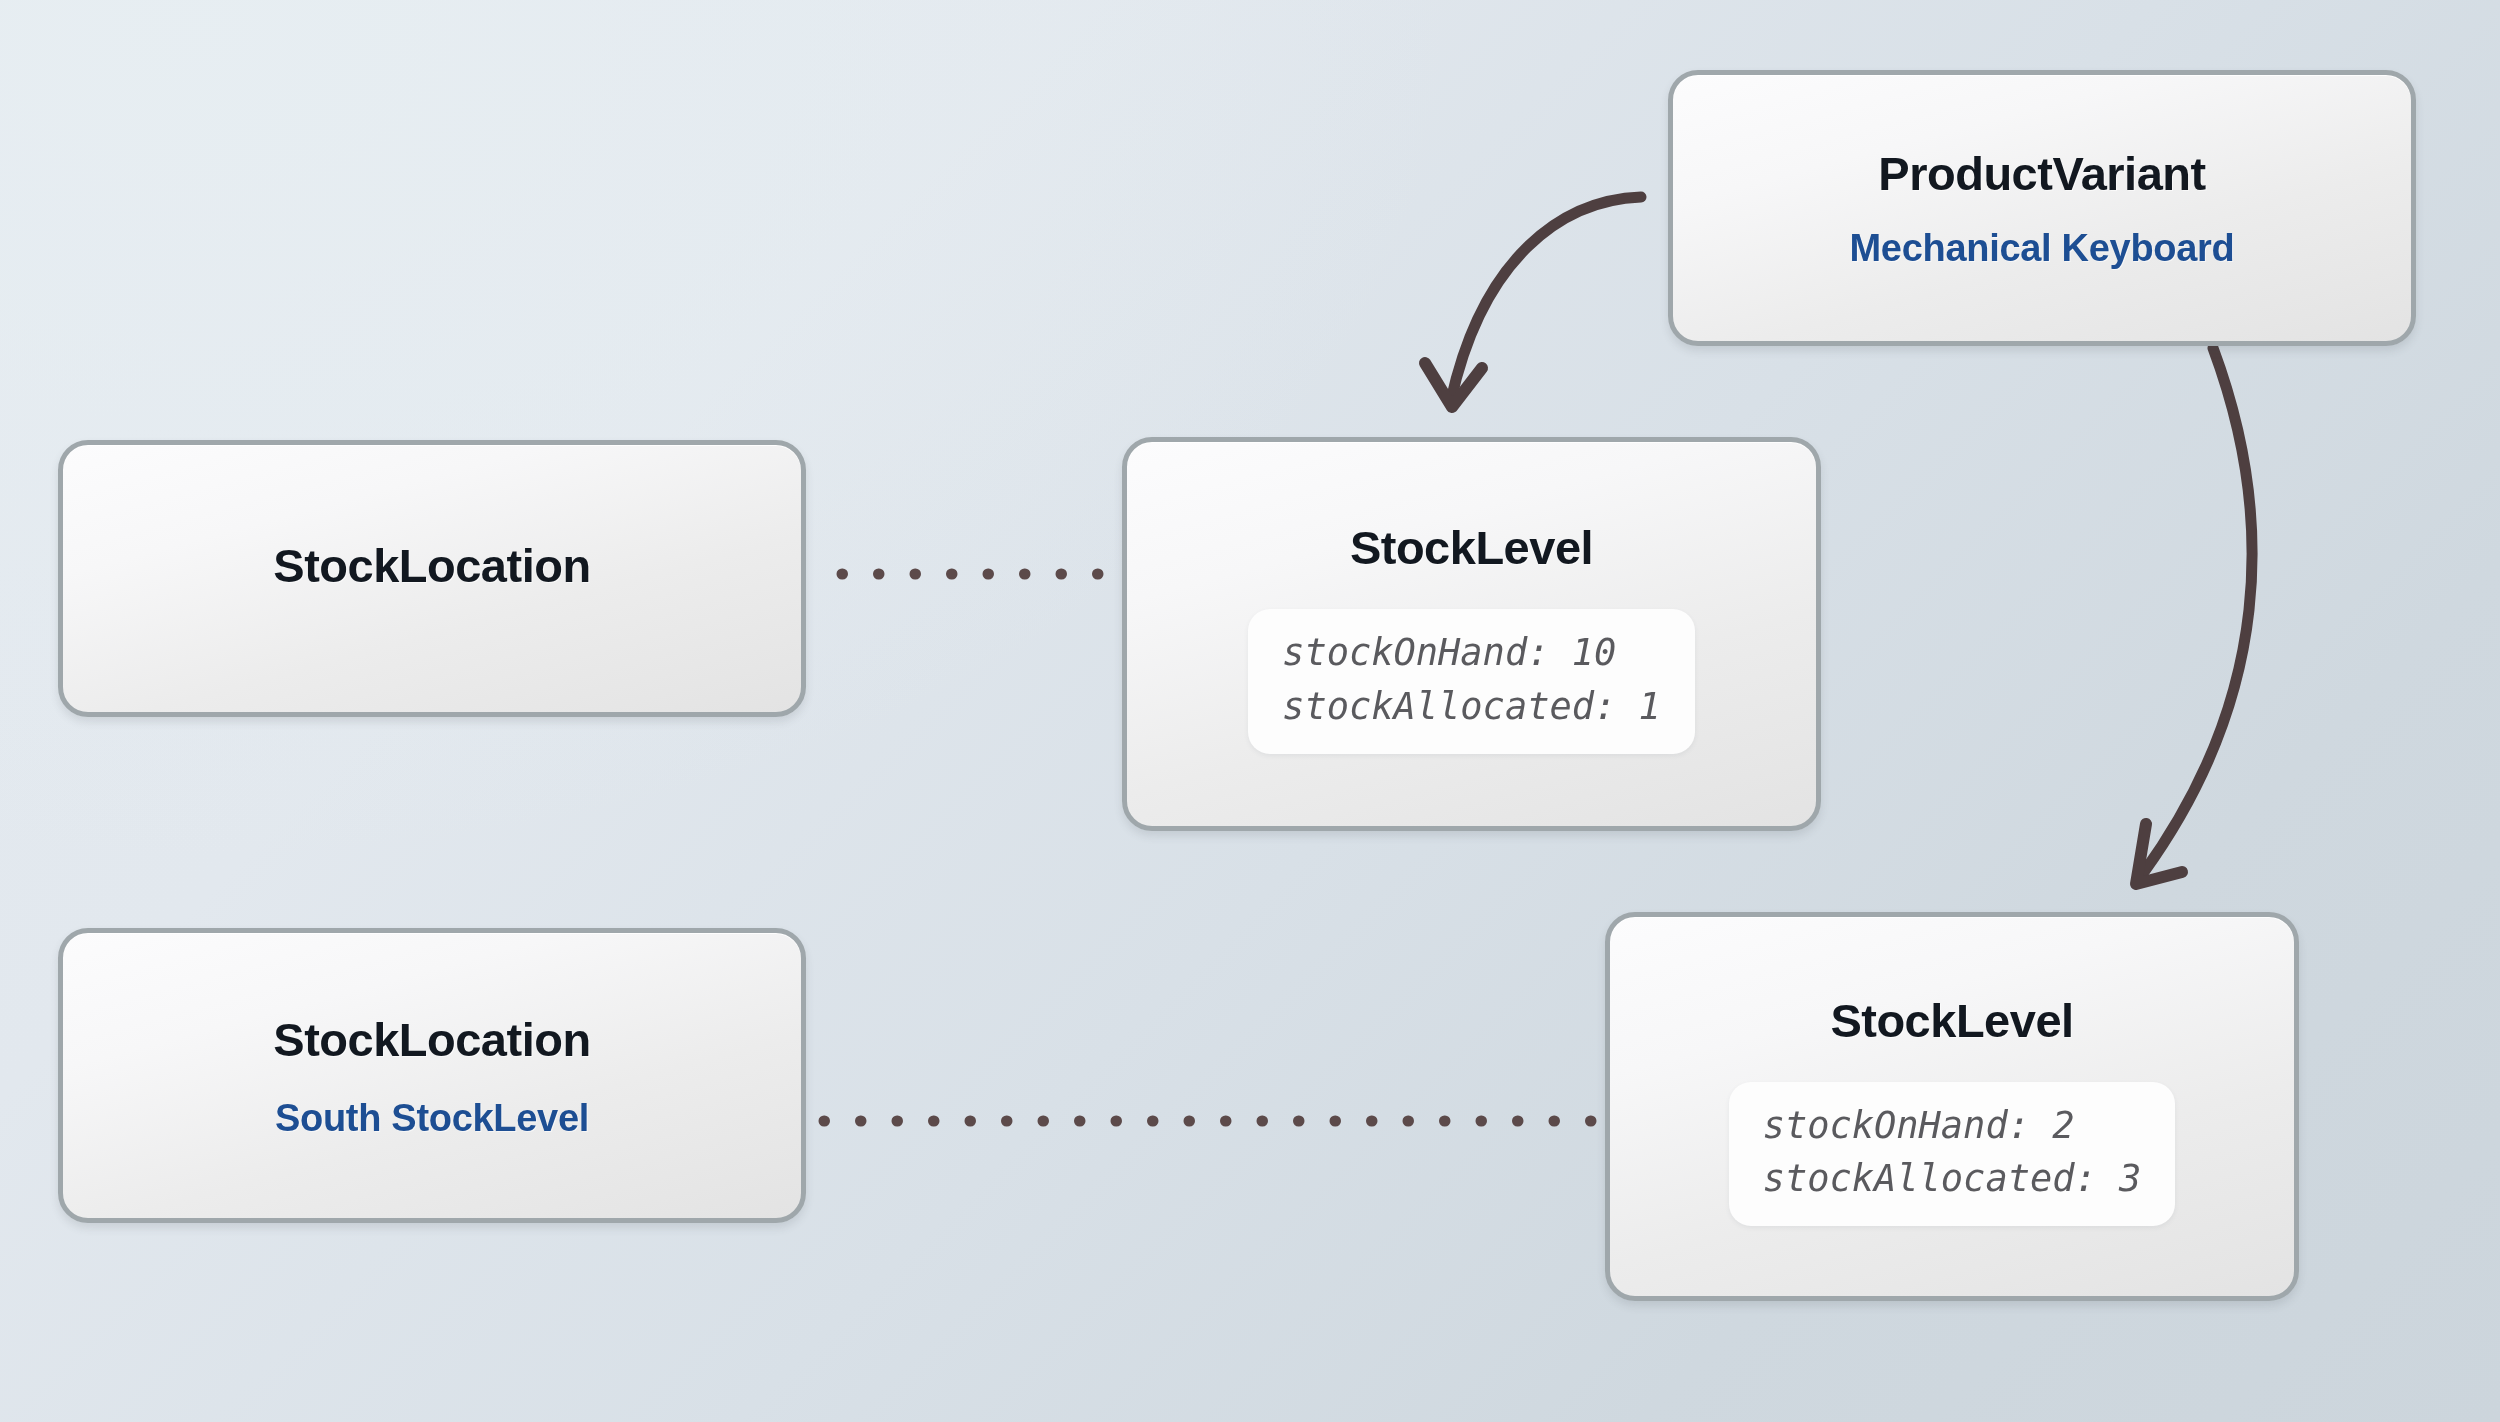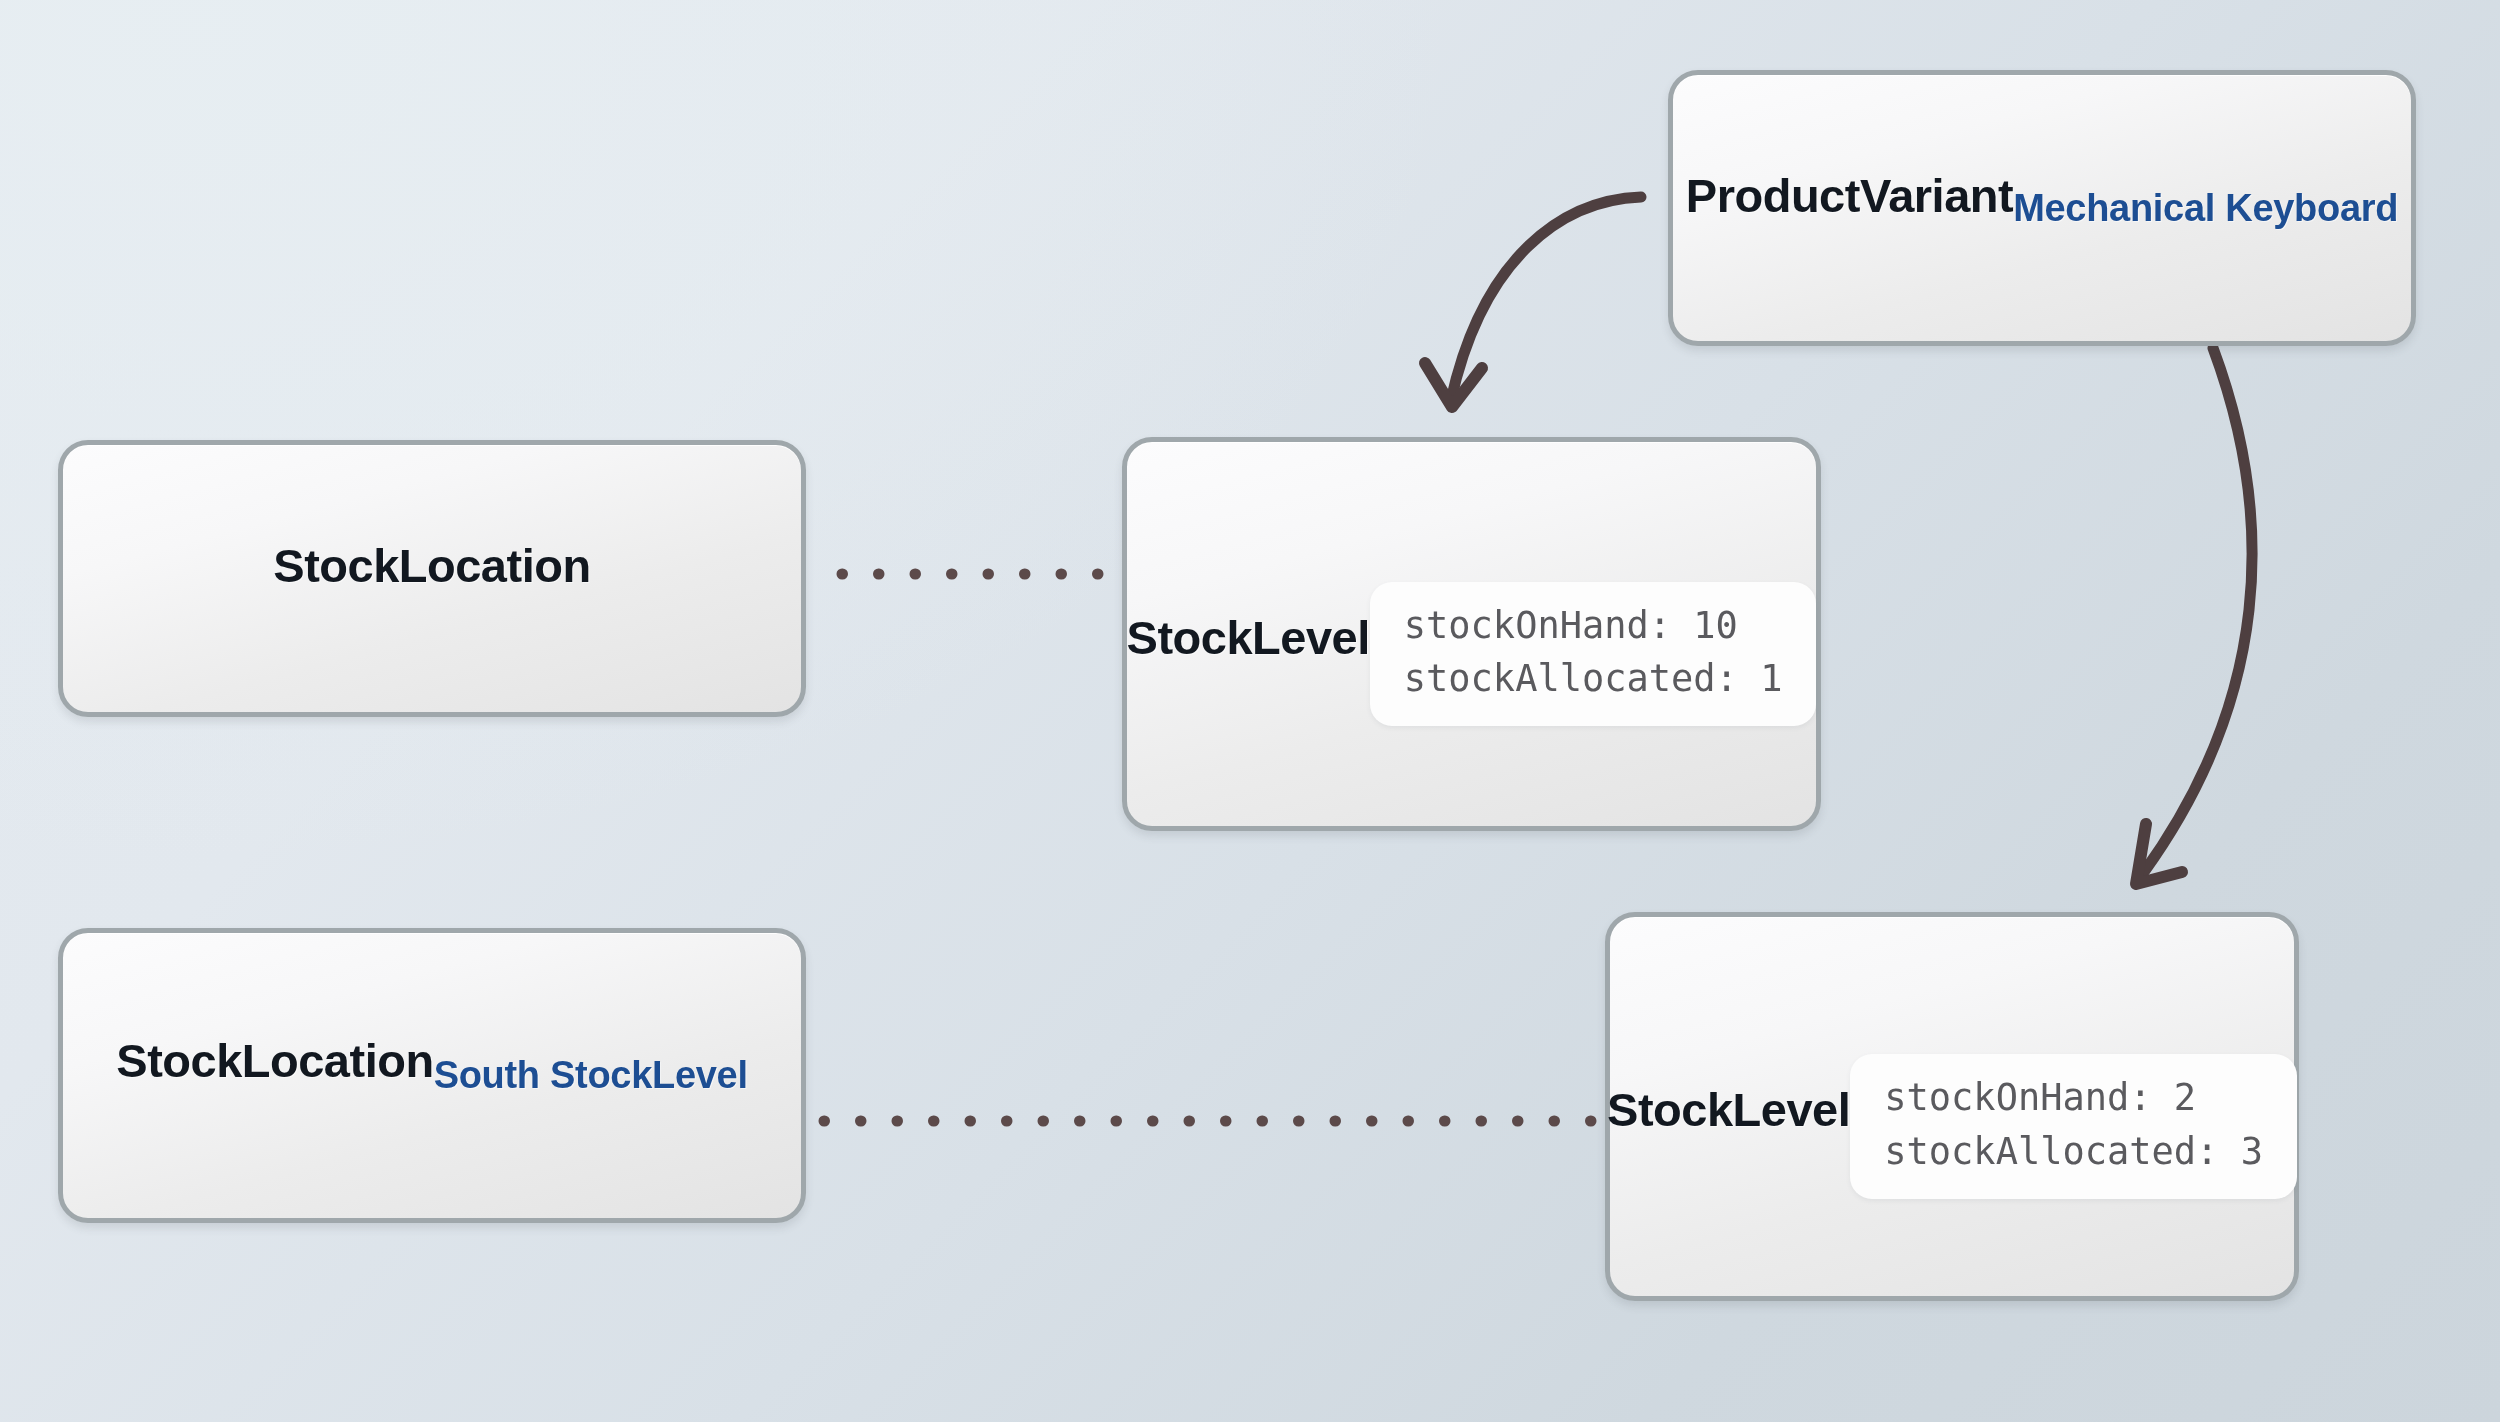--- a/index.html
+++ b/index.html
@@ -20,20 +20,21 @@
 
   
   .node {
     position: absolute;
     box-sizing: border-box;
     border: 5px solid #9fa7ab;
     border-radius: 30px;
     background: linear-gradient(165deg, #fcfcfd 0%, #f7f7f8 28%, #ececec 62%, #e6e6e6 88%, #e3e3e3 100%);
     box-shadow: 0 5px 9px rgba(60,70,80,0.13), 0 1px 0 rgba(255,255,255,0.85) inset;
     display: flex;
+    flex-direction: column;
     align-items: center;
     justify-content: center;
   }
   .node-title {
     font-size: 47px;
     font-weight: bold;
     color: #121820;
     letter-spacing: -0.5px;
     text-shadow: 1px 1px 0 rgba(255,255,255,0.6);
     white-space: nowrap;
@@ -62,20 +63,21 @@
 
   .props-box {
     background: #fdfdfd;
     border-radius: 22px;
     padding: 20px 34px 24px 34px;
     margin-top: 34px;
     box-shadow: 0 2px 5px rgba(60,70,80,0.07);
     display: flex;
     flex-direction: column;
     gap: 6px;
+    font-style: italic;
   }
   .prop-line {
     font-family: "DejaVu Sans Mono", "Liberation Mono", monospace;
     font-size: 37px;
     color: #5a5a5e;
     white-space: pre;
     line-height: 1.28;
   }
 
   

